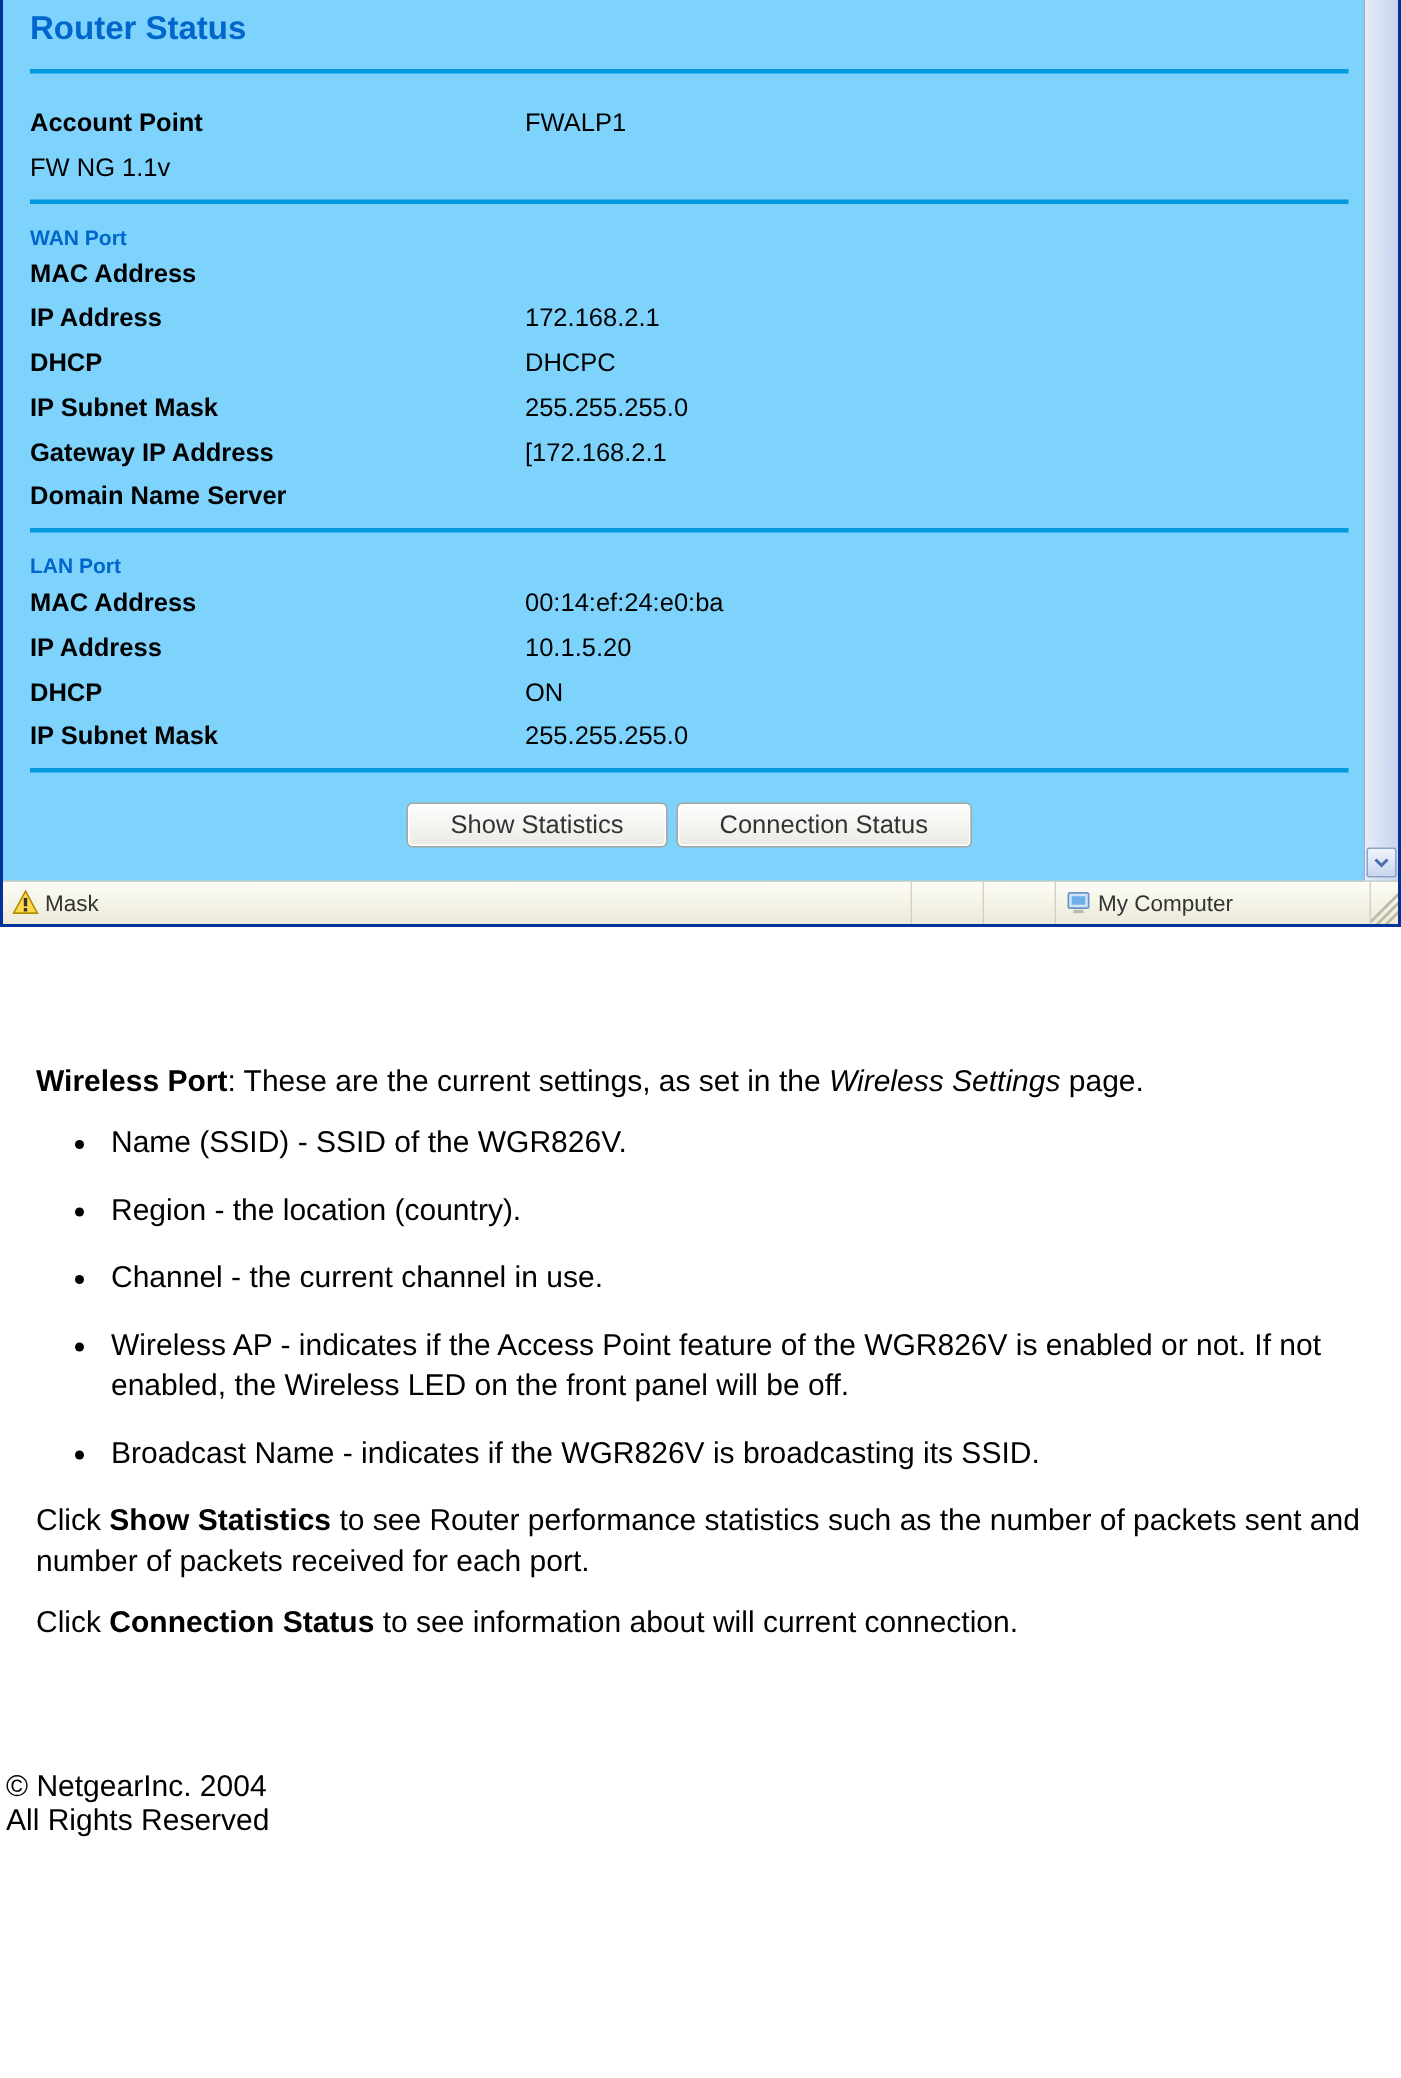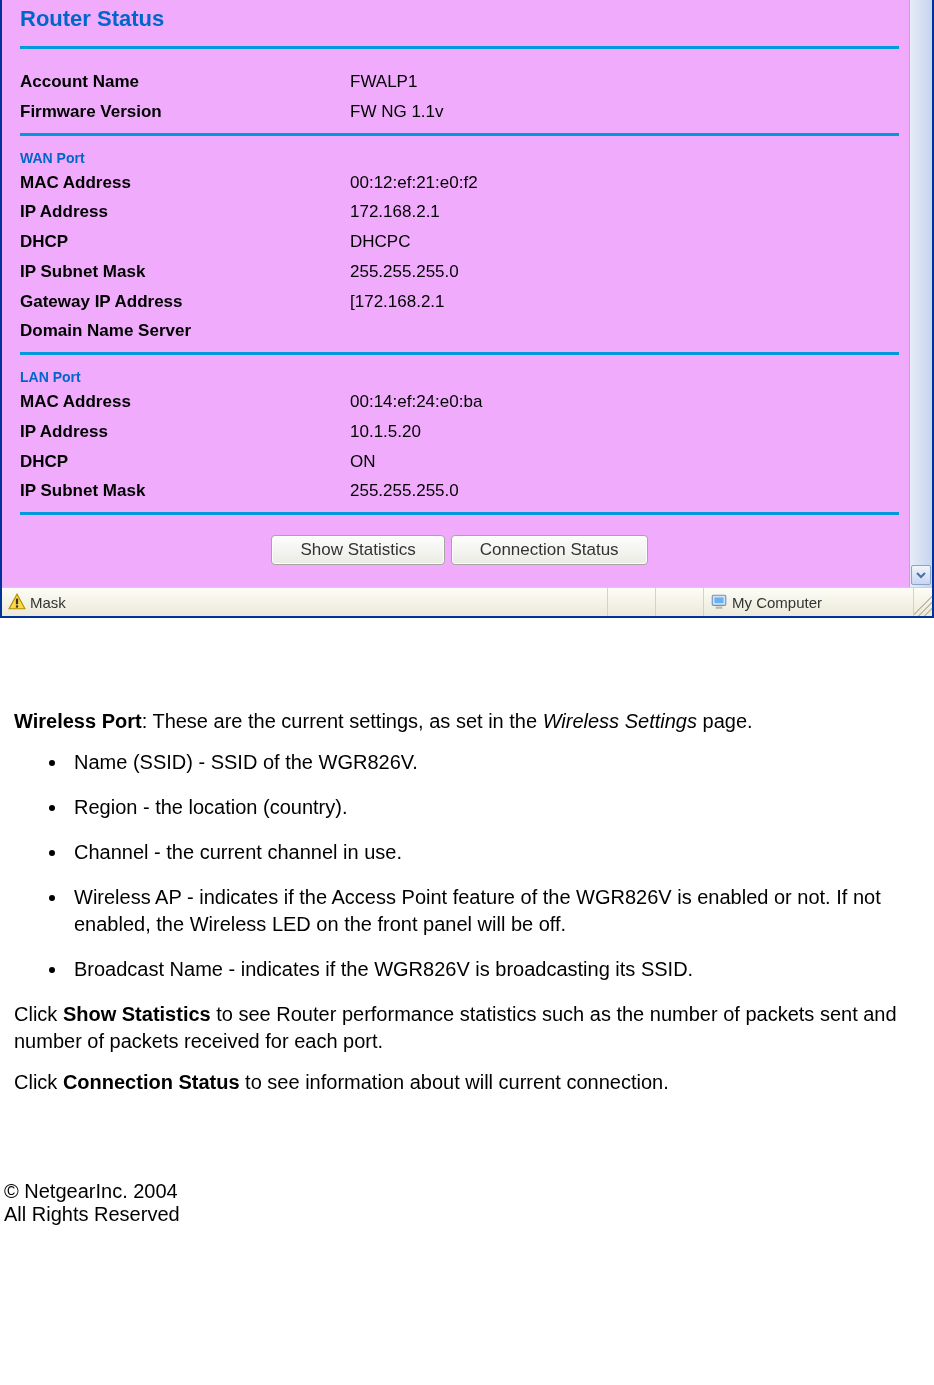--- a/index.html
+++ b/index.html
@@ -6,21 +6,21 @@
     margin: 0;
     font-family: Arial, Helvetica, sans-serif;
     font-size: 20px;
     color: #000;
     background: #fff;
     width: 934px;
   }
   .screenshot-wrap {
     border: 2px solid #003399;
     border-top: none;
-    background: #f0abfc;
+    background: #7dd3fc;
     margin: 0 0 0 0;
   }
   .scroll-area {
     display: flex;
   }
   .content-pane {
     flex: 1;
     padding: 0 10px 10px 18px;
   }
   .scrollbar {
@@ -127,54 +127,52 @@
     background:
       linear-gradient(135deg, transparent 55%, #c0bca8 55%, #c0bca8 60%, transparent 60%,
                               transparent 68%, #c0bca8 68%, #c0bca8 73%, transparent 73%,
                               transparent 81%, #c0bca8 81%, #c0bca8 86%, transparent 86%);
   }
   .doc-body {
     padding: 80px 10px 0 14px;
     font-size: 20px;
     line-height: 1.35;
   }
-  .doc-body p { margin: 10px 0 14px 0; }
+  .doc-body p { margin: 10px 0 14px 10px; }
   .doc-body ul { margin: 6px 0 14px 0; padding-left: 54px; }
   .doc-body li { margin: 0 0 18px 0; padding-left: 6px; }
   .footer {
     padding: 70px 14px 20px 4px;
     font-size: 20px;
     display:flex;
     justify-content: space-between;
     gap: 40px;
   }
 </style>
 </head>
 <body>
 
 <div class="screenshot-wrap">
   <div class="scroll-area">
     <div class="content-pane">
       <div class="page-title">Router Status</div>
       <hr class="hr-thick">
 
       <div class="row">
-        <div class="lbl">Account Name</div>
+        <div class="lbl">Account Point</div>
         <div class="val">FWALP1</div>
       </div>
       <div class="row">
-        <div class="lbl">Firmware Version</div>
         <div class="val">FW NG 1.1v</div>
       </div>
       <hr class="hr-thick2">
 
       <div class="section-head">WAN Port</div>
       <div class="row">
           <div class="lbl">MAC Address</div>
-          <div class="val">00:12:ef:21:e0:f2</div>
         </div>
       <div class="row">
           <div class="lbl">IP Address</div>
           <div class="val">172.168.2.1</div>
         </div>
       <div class="row">
           <div class="lbl">DHCP</div>
           <div class="val">DHCPC</div>
         </div>
       <div class="row">

